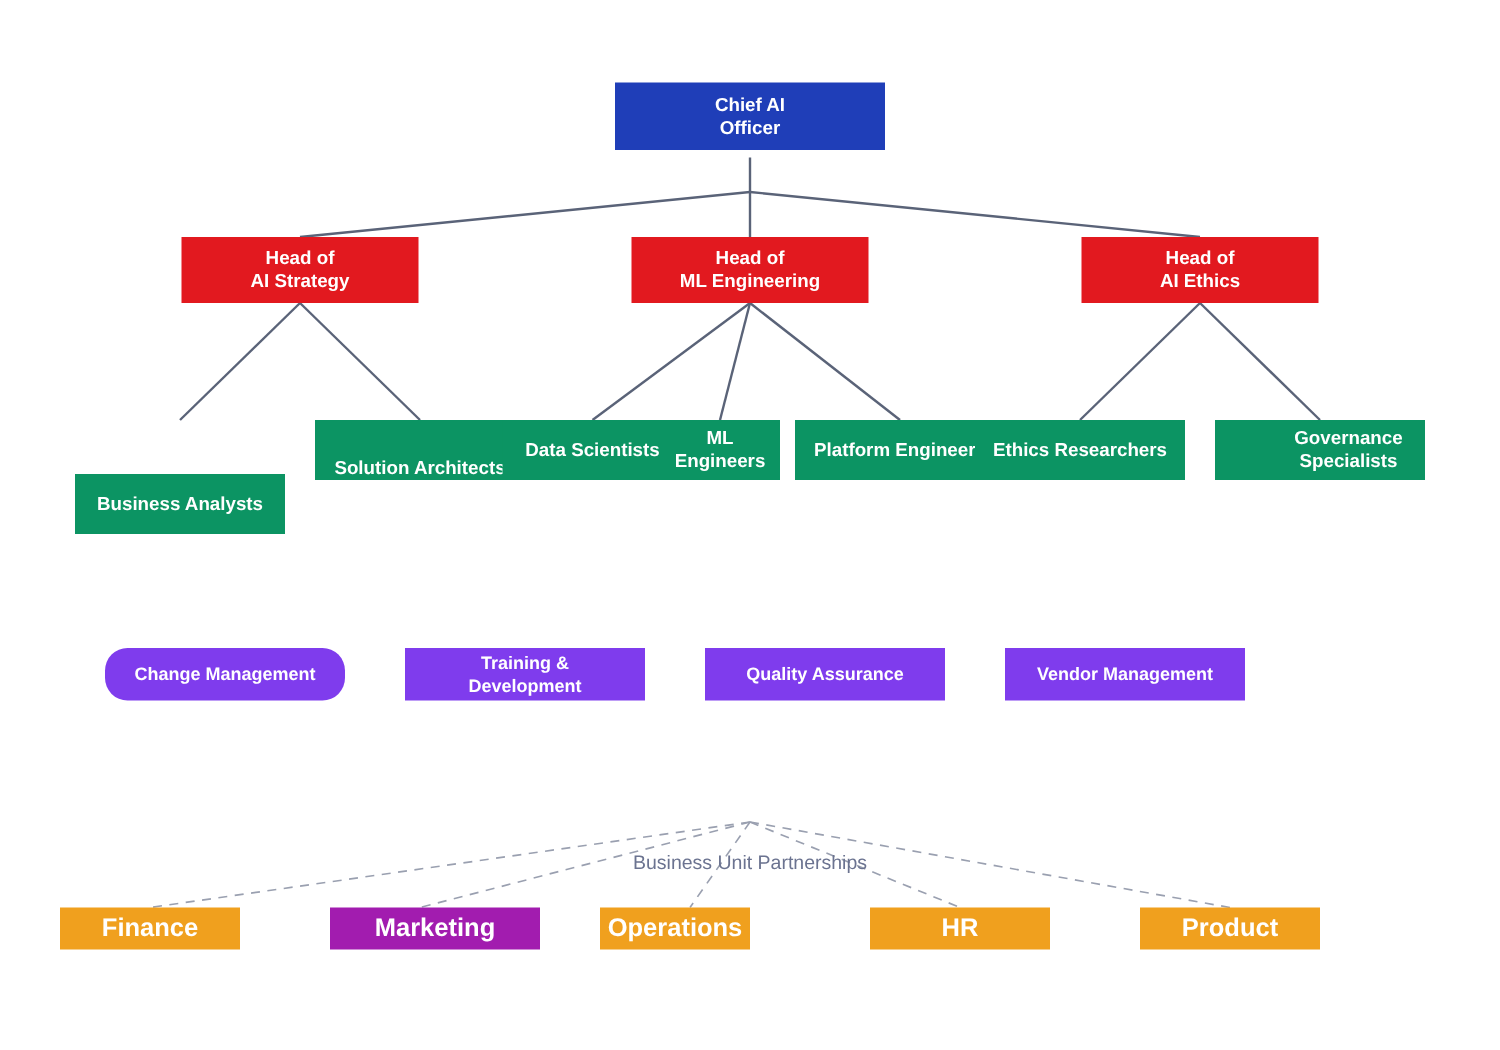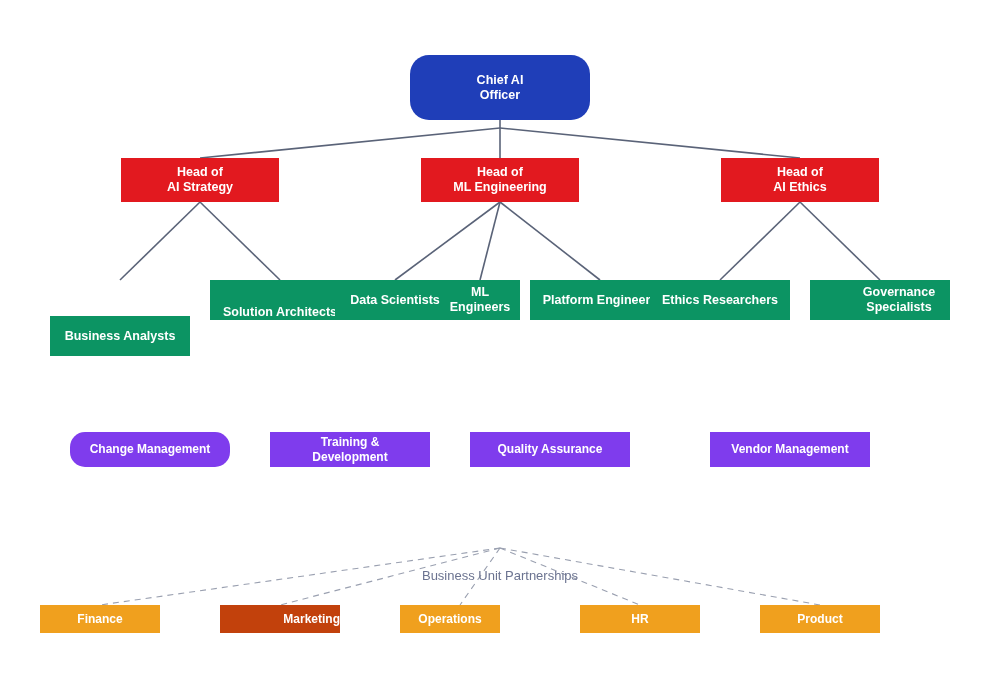--- a/index.html
+++ b/index.html
@@ -51,21 +51,21 @@
     white-space: nowrap;
   }
   .node .lbl {
     display: block;
     white-space: pre-line;
   }
   .lvl-exec { font-size: 12.5px; }
   .lvl-head { font-size: 12.5px; }
   .lvl-team { font-size: 12.5px; }
   .lvl-func { font-size: 12px; }
-  .lvl-bu   { font-size: 12px; }
+  .lvl-bu   { font-size: 17px; }
 
   .hub-label {
     position: absolute;
     font-size: 13px;
     color: #6b7390;
     white-space: nowrap;
     transform: translate(-50%, -50%);
     background: transparent;
   }
 </style>
@@ -88,21 +88,21 @@
       <line x1="800" y1="202" x2="880" y2="280" stroke="#5a6378" stroke-width="1.6"></line>
       <line x1="500" y1="548" x2="100" y2="605" stroke="#9aa0b0" stroke-width="1.1" stroke-dasharray="6,5"></line>
       <line x1="500" y1="548" x2="280" y2="605" stroke="#9aa0b0" stroke-width="1.1" stroke-dasharray="6,5"></line>
       <line x1="500" y1="548" x2="460" y2="605" stroke="#9aa0b0" stroke-width="1.1" stroke-dasharray="6,5"></line>
       <line x1="500" y1="548" x2="640" y2="605" stroke="#9aa0b0" stroke-width="1.1" stroke-dasharray="6,5"></line>
       <line x1="500" y1="548" x2="820" y2="605" stroke="#9aa0b0" stroke-width="1.1" stroke-dasharray="6,5"></line>
     </svg>
 
 
   <div id="nodes-host">
-      <div class="node lvl-exec" style="left: 410px; top: 55px; width: 180px; height: 65px; background: rgb(31, 62, 184); border-radius: 19px;">
+      <div class="node lvl-exec" style="left: 410px; top: 55px; width: 180px; height: 45px; background: rgb(31, 62, 184);">
         <span class="lbl">Chief AI
 Officer</span>
       </div>
       <div class="node lvl-head" style="left: 121px; top: 158px; width: 158px; height: 44px; background: rgb(226, 25, 31);">
         <span class="lbl">Head of
 AI Strategy</span>
       </div>
       <div class="node lvl-head" style="left: 421px; top: 158px; width: 158px; height: 44px; background: rgb(226, 25, 31);">
         <span class="lbl">Head of
 ML Engineering</span>
@@ -135,27 +135,27 @@
       <div class="node lvl-func" style="left: 70px; top: 432px; width: 160px; height: 35px; background: rgb(127, 60, 237); border-radius: 15px;">
         <span class="lbl">Change Management</span>
       </div>
       <div class="node lvl-func" style="left: 270px; top: 432px; width: 160px; height: 35px; background: rgb(127, 60, 237);">
         <span class="lbl">Training &amp;
 Development</span>
       </div>
       <div class="node lvl-func" style="left: 470px; top: 432px; width: 160px; height: 35px; background: rgb(127, 60, 237);">
         <span class="lbl">Quality Assurance</span>
       </div>
-      <div class="node lvl-func" style="left: 670px; top: 432px; width: 160px; height: 35px; background: rgb(127, 60, 237); margin-left: 40px;">
+      <div class="node lvl-func" style="left: 670px; top: 432px; width: 160px; height: 35px; background: rgb(127, 60, 237);">
         <span class="lbl">Vendor Management</span>
       </div>
       <div class="node lvl-bu" style="left: 40px; top: 605px; width: 120px; height: 28px; background: rgb(240, 160, 30);">
         <span class="lbl">Finance</span>
       </div>
-      <div class="node lvl-bu" style="left: 220px; top: 605px; width: 120px; height: 28px; background: #c2410c; justify-content: flex-end;">
+      <div class="node lvl-bu" style="left: 220px; top: 605px; width: 140px; height: 28px; background: #a21caf;">
         <span class="lbl">Marketing</span>
       </div>
       <div class="node lvl-bu" style="left: 400px; top: 605px; width: 100px; height: 28px; background: rgb(240, 160, 30);">
         <span class="lbl">Operations</span>
       </div>
       <div class="node lvl-bu" style="left: 580px; top: 605px; width: 120px; height: 28px; background: rgb(240, 160, 30);">
         <span class="lbl">HR</span>
       </div>
       <div class="node lvl-bu" style="left: 760px; top: 605px; width: 120px; height: 28px; background: rgb(240, 160, 30);">
         <span class="lbl">Product</span>

